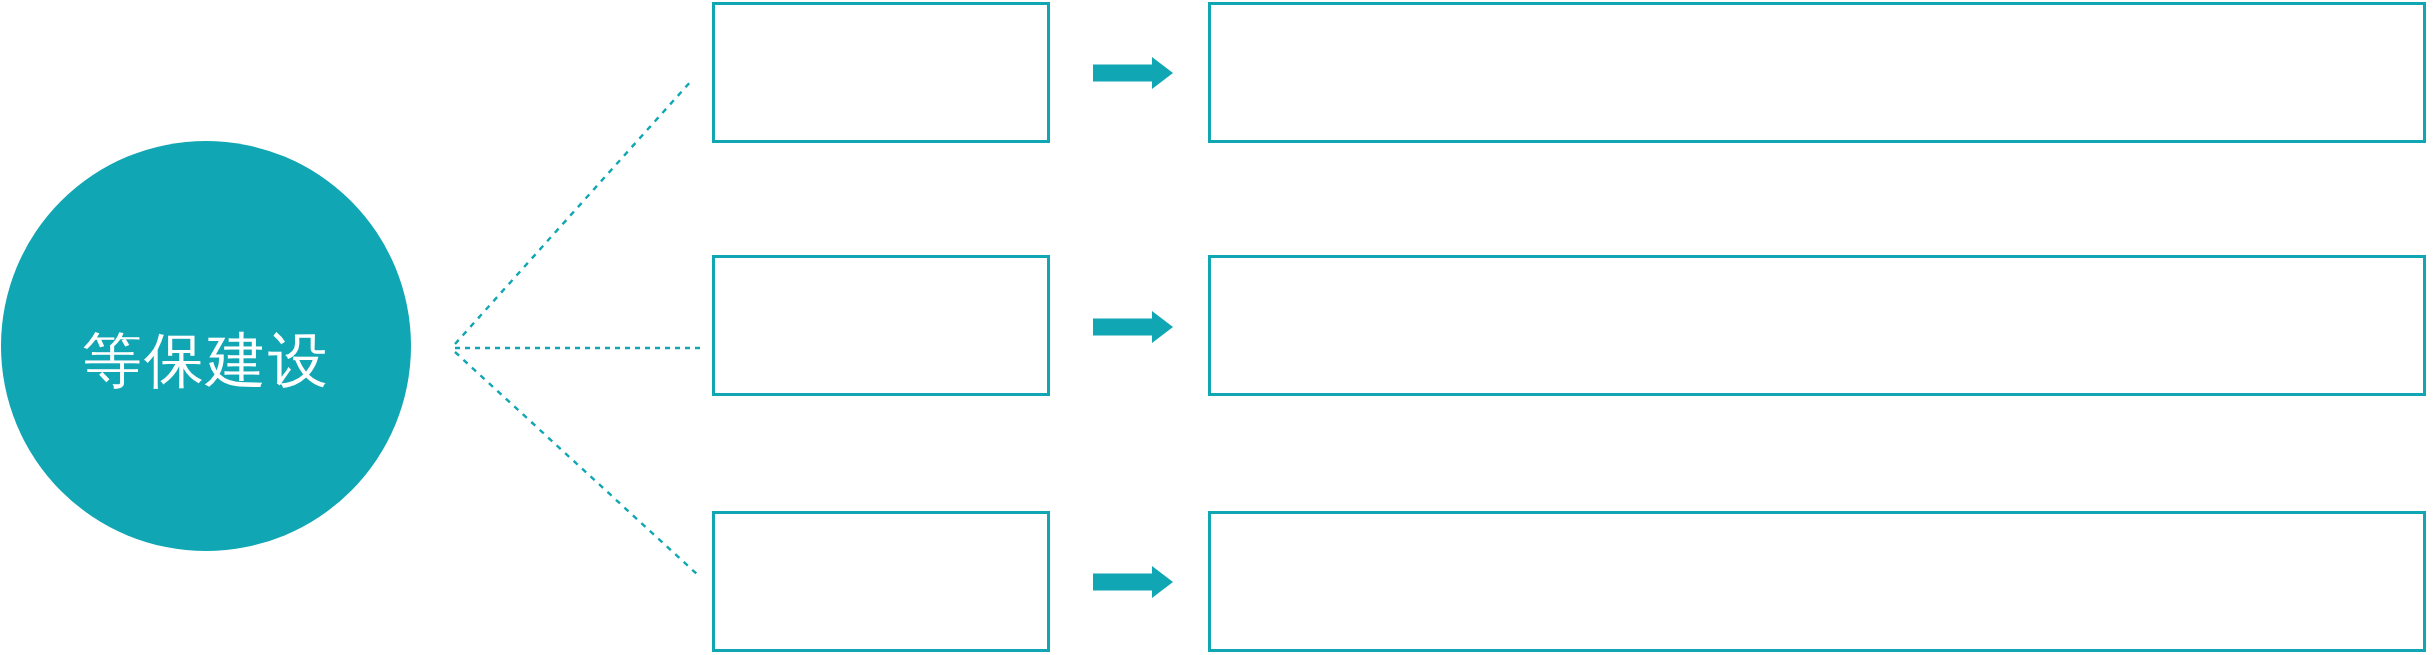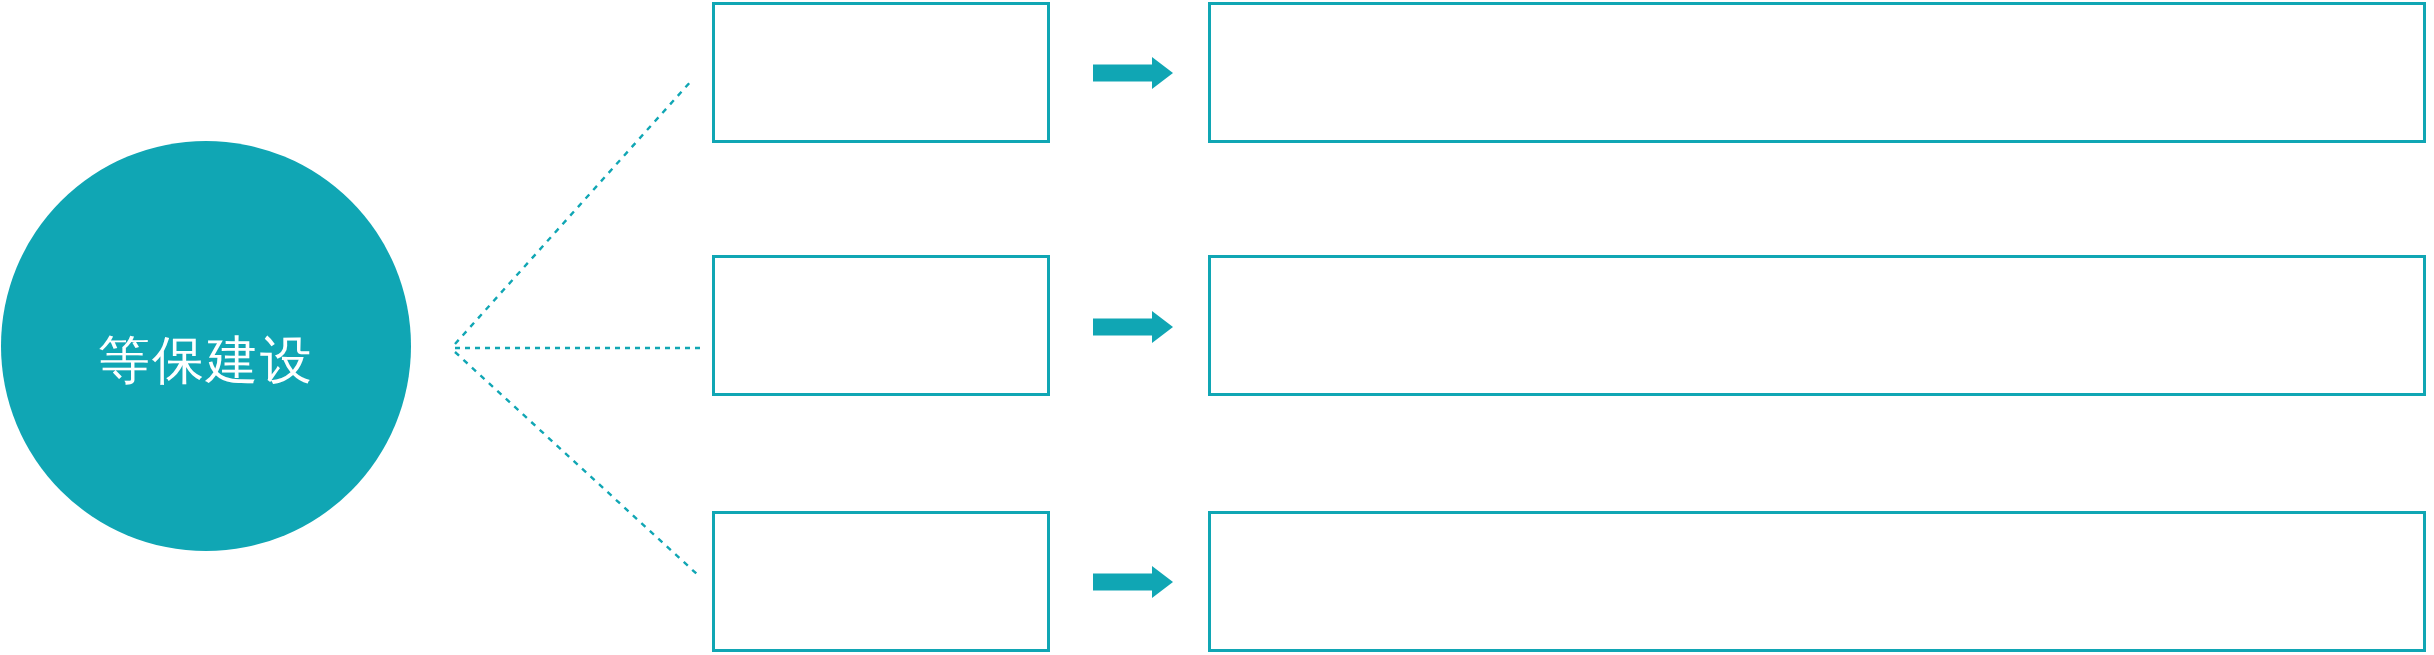--- a/index.html
+++ b/index.html
@@ -22,21 +22,21 @@
     left:1px; top:141px;
     width:410px; height:410px;
     border-radius:50%;
     background:var(--accent);
     display:flex;
     align-items:center;
     justify-content:center;
   }
   .hub-label{
     color:var(--on-accent);
-    font-size:52px;
+    font-size:60px;
     font-weight:300;
     letter-spacing:2px;
     line-height:77px;
     transform:translateY(14px);
     white-space:nowrap;
   }
   
   .connectors{
     position:absolute;
     left:0; top:0;

